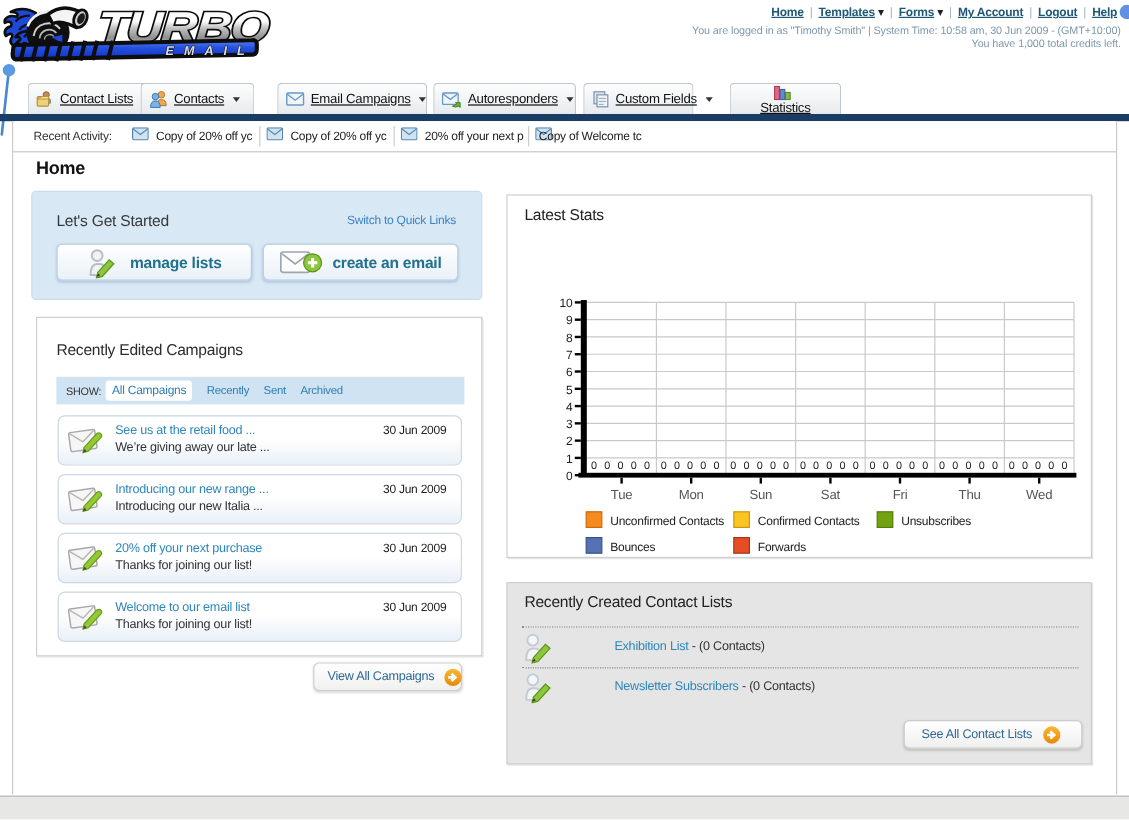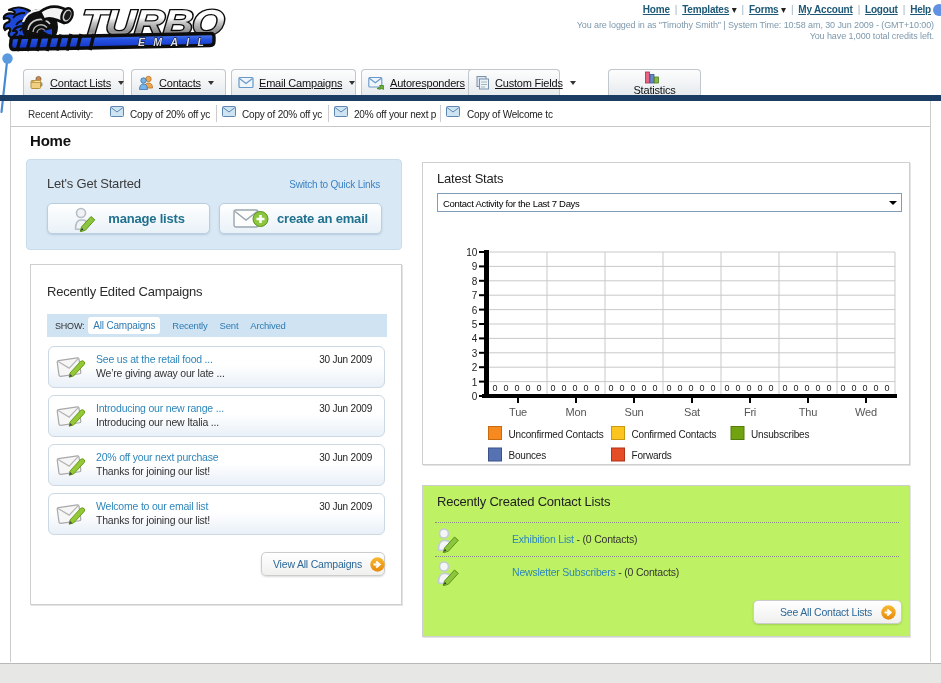--- a/index.html
+++ b/index.html
@@ -27,38 +27,38 @@
 .ritem { position:absolute; top:8px; font-size:10px; color:#222; }
 .rdiv { position:absolute; top:4px; width:1px; height:17px; background:#ccc; }
 .renv { position:absolute; top:5px; }
 .home { left:30px; top:132px; font-size:15px; font-weight:bold; color:#111; }
 
 .gs { left:26px; top:159px; width:376px; height:91px; background:#d9e8f5; border:1px solid #c8dcec; border-radius:4px; }
 .gs .t { position:absolute; left:20px; top:16px; font-size:13px; color:#3a3a3a; }
 .gs .lnk { position:absolute; right:21px; top:19px; font-size:10px; color:#3b82c4; }
 .gsbtn { position:absolute; top:43px; height:31px; width:163px; background:linear-gradient(#ffffff,#e9f1f8); border:1px solid #b9cfdf; border-radius:5px; box-shadow:0 1px 2px rgba(120,150,180,.35); display:flex; align-items:center; justify-content:center; font-size:13px; font-weight:bold; color:#20718f; }
 
-.camp { left:30px; top:264px; width:372px; height:341px; background:#fff; border:1px solid #cfcfcf; box-shadow:1px 1px 0 #e4e4e4;text-align:center; }
+.camp { left:30px; top:264px; width:372px; height:283px; background:#fff; border:1px solid #cfcfcf; box-shadow:1px 1px 0 #e4e4e4;text-align:center; }
 .camp .t { position:absolute; left:16px; top:19px; font-size:13px; color:#2c2c2c; }
 .showbar { position:absolute; left:16px; top:49px; width:340px; height:23px; background:#cfe3f3; display:flex; align-items:center; font-size:10px; }
 .showbar .sl { color:#333; margin-left:8px; font-size:9px; }
 .pill { background:#fff; border-radius:3px; padding:3px 5px; color:#2f7cb4; margin-left:4px; }
 .slnk { color:#2f7cb4; margin-left:12px; font-size:9.5px; }
 .card { position:absolute; left:17px; width:337px; height:42px; background:linear-gradient(#ffffff 45%,#e9f0f8); border:1px solid #ccd8e2; border-radius:6px; }
 .card .ct { position:absolute; left:47px; top:6px; font-size:10.5px; color:#2e86ba; }
 .card .cs { position:absolute; left:47px; top:20px; font-size:10.5px; color:#333; }
 .card .cd { position:absolute; right:12px; top:7px; font-size:10px; color:#222; }
 .card svg.env { position:absolute; left:7px; top:6px; }
 .vbtn svg { flex-shrink:0; } .vbtn { position:absolute; height:24px; white-space:nowrap; background:linear-gradient(#ffffff,#f0f0ef); border:1px solid #ccc; border-radius:5px; box-shadow:0 1px 2px rgba(0,0,0,.15); display:flex; align-items:center; font-size:10.5px; color:#2d6899; }
 
 .stats { left:422px; top:162px; width:488px; height:303px; background:#fff; border:1px solid #cfcfcf; box-shadow:1px 1px 0 #e4e4e4; }
 .stats .t { position:absolute; left:14px; top:8px; font-size:13px; color:#222; }
 .sel { position:absolute; left:14px; top:30px; width:465px; height:19px; border:1px solid #7f9db9; background:#fff; font-size:9.5px; color:#000; padding:4px 0 0 5px; letter-spacing:-0.3px; }
 .sel .sarr { position:absolute; right:4px; top:7px; width:0; height:0; border-left:4px solid transparent; border-right:4px solid transparent; border-top:4px solid #000; }
-.lists { left:422px; top:485px; width:488px; height:152px; background:#bef264; border:1px solid #cfcfcf; box-shadow:1px 1px 0 #e4e4e4; }
+.lists { left:422px; top:485px; width:488px; height:152px; background:#e5e5e5; border:1px solid #cfcfcf; box-shadow:1px 1px 0 #e4e4e4; }
 .lists .t { position:absolute; left:14px; top:8px; font-size:13px; color:#222; }
 .dot { position:absolute; left:12px; width:464px; height:0; border-top:1px dotted #8a8a8a; }
 .litem { position:absolute; left:45px; font-size:10.5px; color:#333;padding-left:44px; }
 .litem a { color:#2e86ba; text-decoration:none; }
 </style>
 </head>
 <body>
 <div id="page">
 <svg class="abs" style="left:0;top:0" width="240" height="120" viewBox="0 0 240 120">
 <defs>
@@ -124,21 +124,21 @@
 <div class="abs tab" style="left:23px;width:101px;">
       <svg width="15" height="15" viewBox="0 0 15 15">
         <circle cx="8.5" cy="4" r="2.6" fill="#c08a5a" stroke="#8a5a30" stroke-width="0.7"></circle>
         <path d="M5 8 q3.5 -3 7 0 l0 3 -7 0 z" fill="#9ab0c0" stroke="#5a7890" stroke-width="0.7"></path>
         <rect x="1" y="5.5" width="9.5" height="8" rx="1" fill="#f0d080" stroke="#b8913a" stroke-width="1"></rect>
         <path d="M1 7.5 l4 -2 5.5 0 0 2 z" fill="#f8e4a8" stroke="#b8913a" stroke-width="0.8"></path>
       </svg>
       <span>Contact Lists</span>
       <span class="arr"></span>
     </div>
-<div class="abs tab" style="left:131px;width:95px;">
+<div class="abs tab" style="left:117px;width:95px;">
       <svg width="16" height="15" viewBox="0 0 16 15">
         <circle cx="10.5" cy="4" r="2.7" fill="#f0a850" stroke="#b87020" stroke-width="0.8"></circle>
         <path d="M6.5 13 q0 -5 4 -5 q4 0 4 5 z" fill="#f0a850" stroke="#b87020" stroke-width="0.8"></path>
         <circle cx="5.5" cy="5.5" r="2.7" fill="#78b4e8" stroke="#3a74a8" stroke-width="0.8"></circle>
         <path d="M1.5 14.5 q0 -5.5 4 -5.5 q4 0 4 5.5 z" fill="#78b4e8" stroke="#3a74a8" stroke-width="0.8"></path>
       </svg>
       <span>Contacts</span>
       <span class="arr"></span>
     </div>
 <div class="abs tab" style="left:231px;width:125px;">
@@ -151,21 +151,21 @@
     </div>
 <div class="abs tab" style="left:361px;width:119px;">
       <svg width="17" height="14" viewBox="0 0 17 14">
         <rect x="0.8" y="1.5" width="13" height="9.5" rx="1" fill="#eef6fc" stroke="#6898c8" stroke-width="1.1"></rect>
         <path d="M1.3 2.3 L7.3 6.8 L13.3 2.3" fill="none" stroke="#6898c8" stroke-width="1.1"></path>
         <path d="M9 12.5 q2.5 1.5 5 0 l1.5 1 0 -4 -4 0 1.2 1 q-1.8 1.2 -3.7 2 z" fill="#6cb234" stroke="#3e7a14" stroke-width="0.7"></path>
       </svg>
       <span>Autoresponders</span>
       <span class="arr"></span>
     </div>
-<div class="abs tab" style="left:468px;width:92px;justify-content:space-between;">
+<div class="abs tab" style="left:486px;width:92px;justify-content:space-between;">
       <svg width="15" height="15" viewBox="0 0 15 15">
         <rect x="2" y="1.5" width="9" height="10" fill="#dde7f2" stroke="#7a92aa" stroke-width="1"></rect>
         <rect x="4.5" y="4" width="9" height="10" fill="#eef3fa" stroke="#7a92aa" stroke-width="1"></rect>
         <path d="M6 7 h6 M6 9.5 h6 M6 12 h4" stroke="#8aa" stroke-width="0.8"></path>
       </svg>
       <span>Custom Fields</span>
       <span class="arr"></span>
     </div>
 <div class="abs tab" style="left:608px;width:93px;flex-direction:column;">
       <svg width="16" height="14" viewBox="0 0 16 14">
@@ -191,21 +191,21 @@
       <span class="ritem" style="left:231px">Copy of 20% off yc</span>
 <svg class="renv" style="left:323px" width="14" height="11" viewBox="0 0 14 11">
         <rect x="0.5" y="0.5" width="13" height="10" rx="1" fill="#cfe4f2" stroke="#5d87ad" stroke-width="1"></rect>
         <path d="M1 1.5 L7 6 L13 1.5" fill="none" stroke="#5d87ad" stroke-width="1"></path>
       </svg>
       <span class="ritem" style="left:343px">20% off your next p</span>
 <svg class="renv" style="left:435px" width="14" height="11" viewBox="0 0 14 11">
         <rect x="0.5" y="0.5" width="13" height="10" rx="1" fill="#cfe4f2" stroke="#5d87ad" stroke-width="1"></rect>
         <path d="M1 1.5 L7 6 L13 1.5" fill="none" stroke="#5d87ad" stroke-width="1"></path>
       </svg>
-      <span class="ritem" style="left:456px">Copy of Welcome tc</span>
+      <span class="ritem" style="left:438px">Copy of Welcome tc</span>
 <div class="rdiv" style="left:205px"></div>
 <div class="rdiv" style="left:317px"></div>
 <div class="rdiv" style="left:429px"></div>
 </div>
 <div class="abs home">Home</div>
 
 <div class="abs gs">
 <div class="t">Let's Get Started</div>
 <div class="lnk">Switch to Quick Links</div>
 <div class="gsbtn" style="left:20px;">
@@ -398,41 +398,40 @@
 <rect x="188.5" y="263.5" width="13" height="13" fill="#fbc421" stroke="#c99a10" stroke-width="1"></rect>
 <text x="208.5" y="274.5" font-size="10" fill="#222">Confirmed Contacts</text>
 <rect x="308" y="263.5" width="13" height="13" fill="#71a310" stroke="#557c0a" stroke-width="1"></rect>
 <text x="328" y="274.5" font-size="10" fill="#222">Unsubscribes</text>
 <rect x="65.5" y="285" width="13" height="13" fill="#5672b2" stroke="#3a5288" stroke-width="1"></rect>
 <text x="85.5" y="296" font-size="10" fill="#222">Bounces</text>
 <rect x="188.5" y="285" width="13" height="13" fill="#e44d26" stroke="#b03318" stroke-width="1"></rect>
 <text x="208.5" y="296" font-size="10" fill="#222">Forwards</text>
 </svg>
 <div class="t">Latest Stats</div>
-<div class="sel">Contact Activity for the Last 7 Days<span class="sarr"></span></div>
 </div>
 <div class="abs lists">
 <div class="t">Recently Created Contact Lists</div>
 <div class="dot" style="top:36px"></div>
 <svg width="27" height="27" viewBox="0 0 27 27" style="position:absolute;left:12px;top:40px">
         <circle cx="9" cy="7.5" r="4.5" fill="#f3f5f7" stroke="#c3cbd2" stroke-width="1.6"></circle>
         <path d="M3.5 24 q0 -9.5 5.5 -9.5 l2 0 q3 0 4.5 3 l-3 3.5 -0.8 3.5 z" fill="#f3f5f7" stroke="#c3cbd2" stroke-width="1.6"></path>
         <path d="M9.5 22 l10 -11 3.8 3.3 -10 11 -5 1.4 z" fill="#8cc63e" stroke="#5d9414" stroke-width="1"></path>
         <path d="M10.2 22.9 l-1.9 2.8 3.1 -1 z" fill="#333"></path>
       </svg>
 <div class="litem" style="top:47px"><a href="#h">Exhibition List</a> - (0 Contacts)</div>
 <div class="dot" style="top:70px"></div>
 <svg width="27" height="27" viewBox="0 0 27 27" style="position:absolute;left:12px;top:73px">
         <circle cx="9" cy="7.5" r="4.5" fill="#f3f5f7" stroke="#c3cbd2" stroke-width="1.6"></circle>
         <path d="M3.5 24 q0 -9.5 5.5 -9.5 l2 0 q3 0 4.5 3 l-3 3.5 -0.8 3.5 z" fill="#f3f5f7" stroke="#c3cbd2" stroke-width="1.6"></path>
         <path d="M9.5 22 l10 -11 3.8 3.3 -10 11 -5 1.4 z" fill="#8cc63e" stroke="#5d9414" stroke-width="1"></path>
         <path d="M10.2 22.9 l-1.9 2.8 3.1 -1 z" fill="#333"></path>
       </svg>
 <div class="litem" style="top:80px"><a href="#h">Newsletter Subscribers</a> - (0 Contacts)</div>
-<div class="vbtn" style="left:330px; top:114px; width:149px; padding-left:26px;">See All Contact Lists<svg width="15" height="15" viewBox="0 0 15 15" style="margin-left:9px">
+<div class="vbtn" style="left:330px; top:114px; width:149px; padding-left:14px;">See All Contact Lists<svg width="15" height="15" viewBox="0 0 15 15" style="margin-left:9px">
           <defs>
             <linearGradient id="og2" x1="0" y1="0" x2="0" y2="1">
               <stop offset="0" stop-color="#f8b830"></stop>
               <stop offset="1" stop-color="#e8890b"></stop>
             </linearGradient>
           </defs>
           <circle cx="7.5" cy="7.5" r="7.2" fill="url(#og2)"></circle>
           <path d="M3.5 7.5 h5 M6.2 4.5 l3.3 3 -3.3 3" fill="none" stroke="#fff" stroke-width="2.2"></path>
         </svg></div>
 </div>

